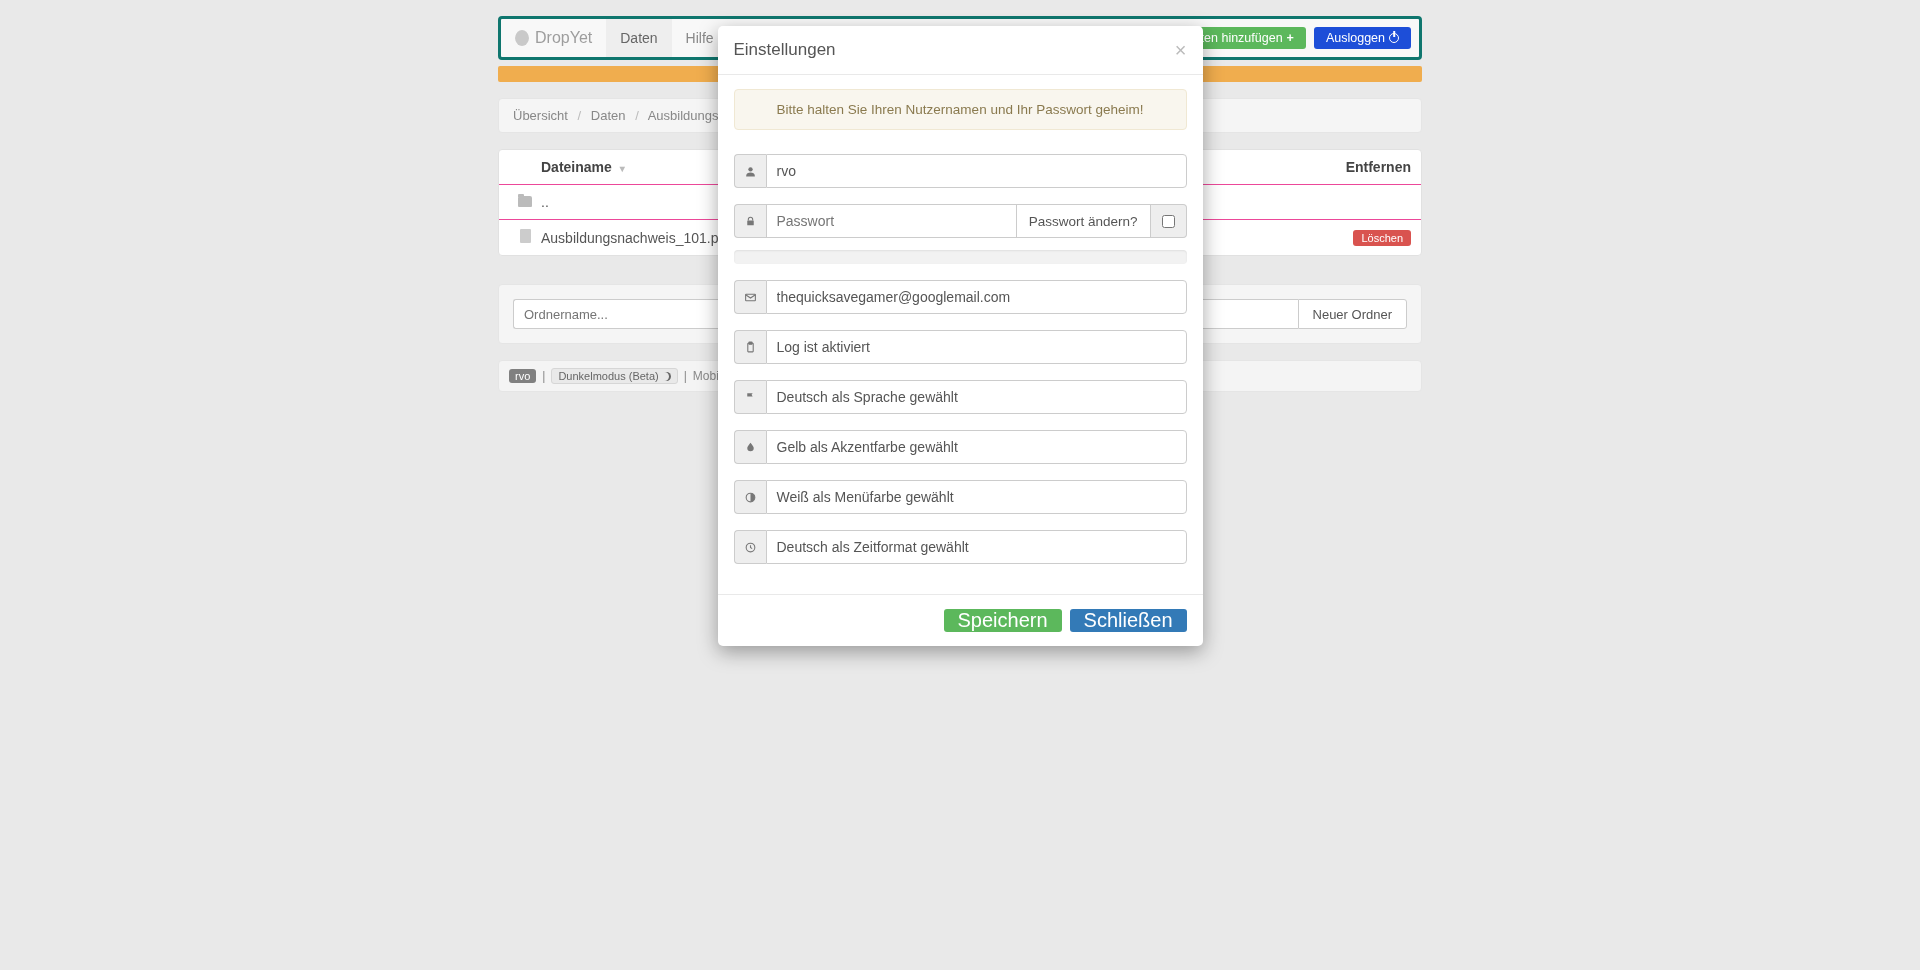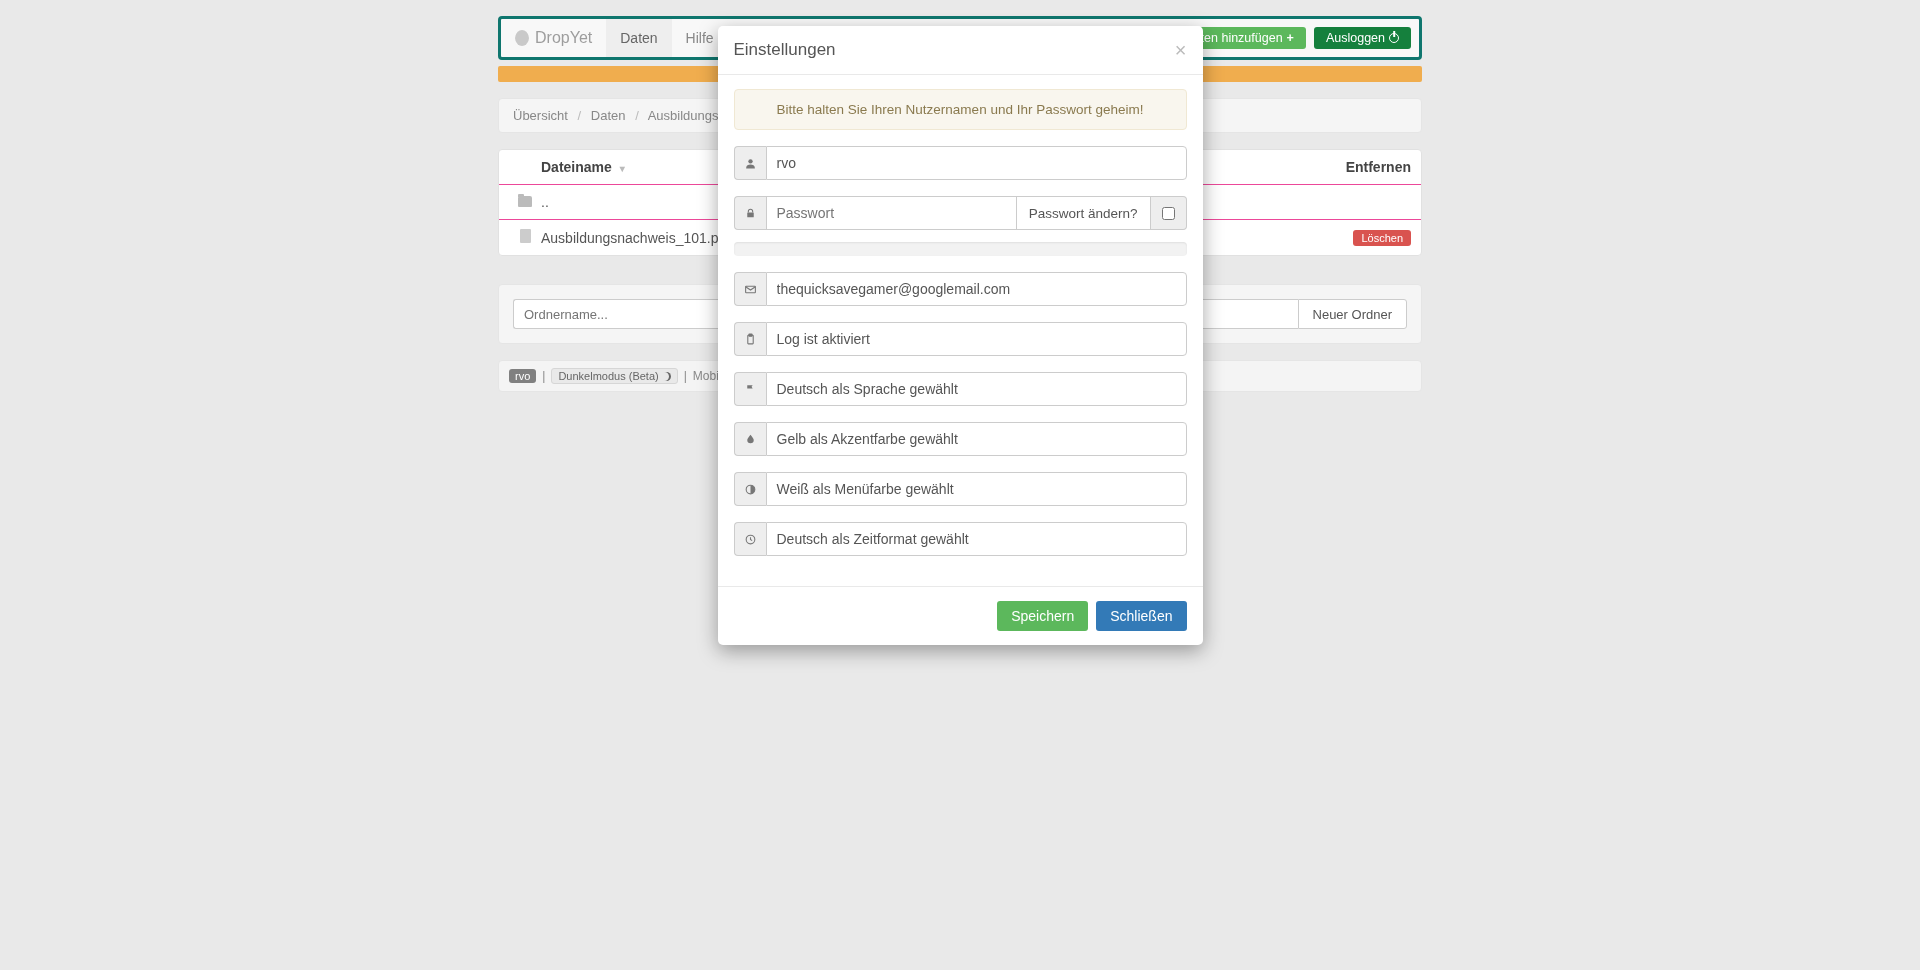--- a/index.html
+++ b/index.html
@@ -56,21 +56,21 @@
   .btn {
     display: inline-flex; align-items: center; gap: 4px;
     padding: 6px 12px;
     font-size: 12.5px;
     border-radius: 3px;
     border: none;
     cursor: pointer;
     color: #fff;
   }
   .btn-green { background: #5cb85c; }
-  .btn-red { background: #15803d; }
+  .btn-red { background: #1d4ed8; }
   .btn-blue { background: #337ab7; }
   .navbar .btn { margin: 8px 4px; }
   .navbar .btn:last-child { margin-right: 8px; }
   .plus::after { content: "+"; font-weight: bold; }
   .power {
     width: 10px; height: 10px; border: 1.6px solid #fff; border-radius: 50%;
     position: relative; display: inline-block;
   }
   .power::after{
     content:""; position:absolute; top:-3px; left:50%; width:1.6px; height:6px;
@@ -195,21 +195,21 @@
   }
   .modal-header h3 { font-size: 17px; font-weight: 500; color:#555; }
   .close-x {
     background:none; border:none; color:#bbb; font-size:20px; cursor:pointer;
     line-height:1;
   }
   .modal-body { padding: 14px 16px; }
   .alert {
     background:#f9f6ee; border:1px solid #f0e8d3; color:#8a7a4f;
     padding: 12px 14px; font-size:13.5px; text-align:center;
-    border-radius:4px; margin-bottom:16px;
+    border-radius:4px; margin-bottom:24px;
   }
   .igroup {
     display:flex; margin-bottom:16px;
   }
   .igroup .addon {
     width:32px; border:1px solid #ccc; border-right:none;
     background:#eeeeee; border-radius:4px 0 0 4px;
     display:flex; align-items:center; justify-content:center;
     color:#777;
   }
@@ -233,21 +233,21 @@
   .progress {
     height:14px; background:#f2f2f2; border-radius:4px;
     margin:-4px 0 16px 0;
     box-shadow: inset 0 1px 2px rgba(0,0,0,.08);
   }
   .modal-footer {
     border-top:1px solid #e9e9e9;
     padding: 14px 16px;
     display:flex; justify-content:flex-end; gap:8px;
   }
-  .modal-footer .btn { font-size:14px; padding:7px 14px; }
+  .modal-footer .btn { font-size:20px; padding:0 14px; }
   
   .ic { width:13px; height:13px; display:inline-block; }
   svg { display:block; }
 </style>
 </head>
 <body>
 
 <div class="page">
 
   <div class="navbar">

